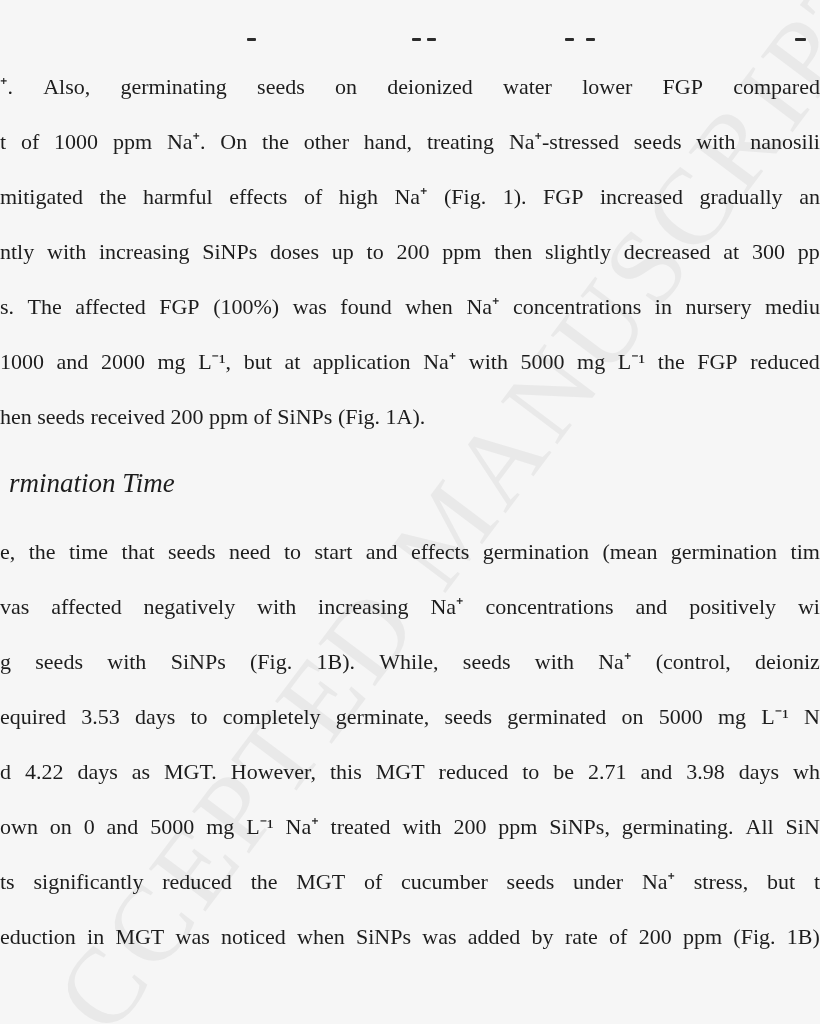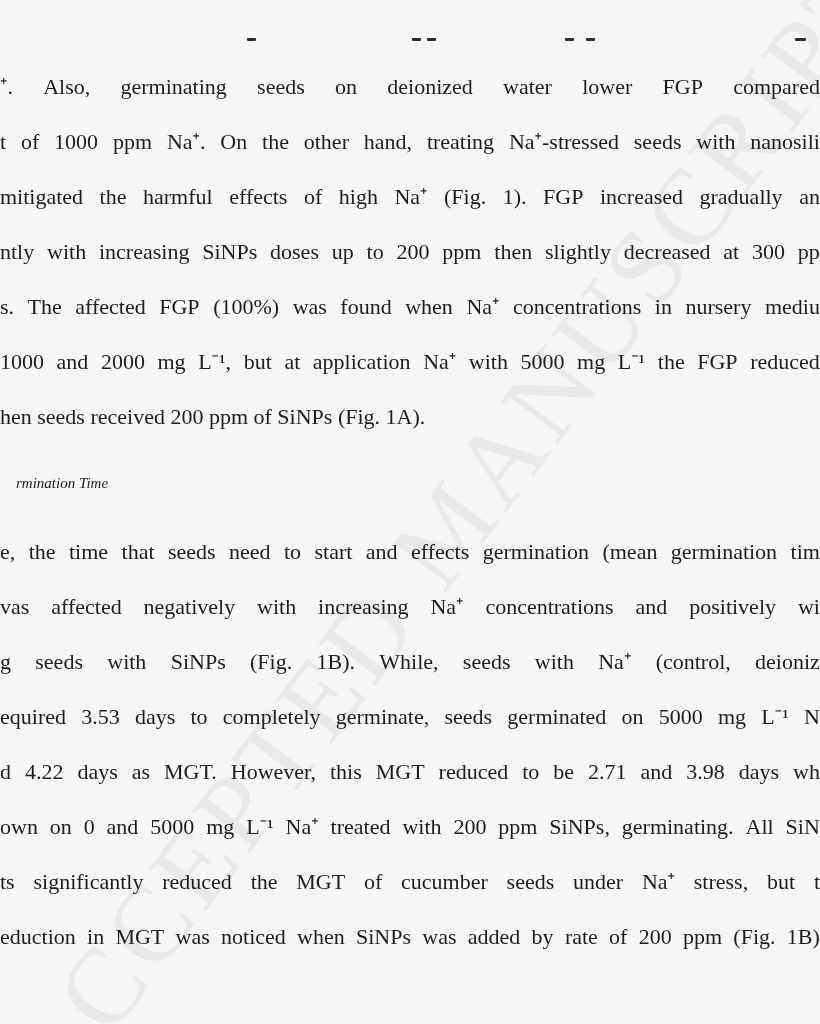--- a/index.html
+++ b/index.html
@@ -59,23 +59,23 @@
     display: flex;
     justify-content: space-between;
   }
   .jline span { display: inline-block; }
   .lline {
     text-align: left;
   }
   .heading {
     height: 55px;
     line-height: 55px;
-    font-size: 15px;
+    font-size: 27px;
     font-style: italic;
-    padding-left: 16px;
+    padding-left: 9px;
     margin-top: 12px;
   }
   .para2 {
     margin-top: 13px;
   }
 </style>
 </head>
 <body>
 
 <div class="page">

